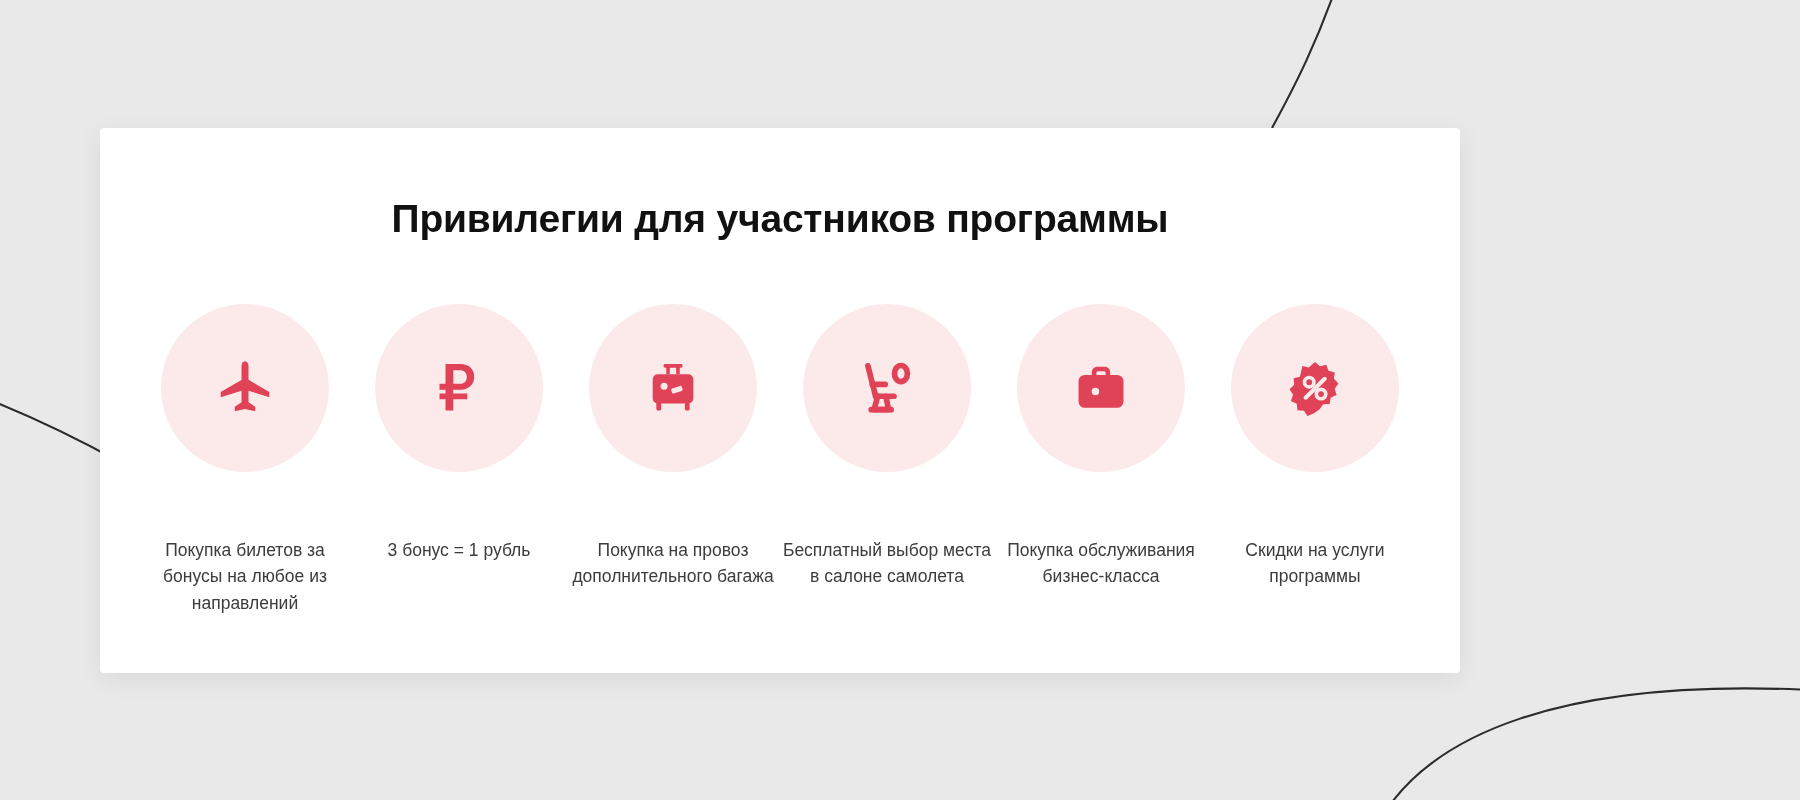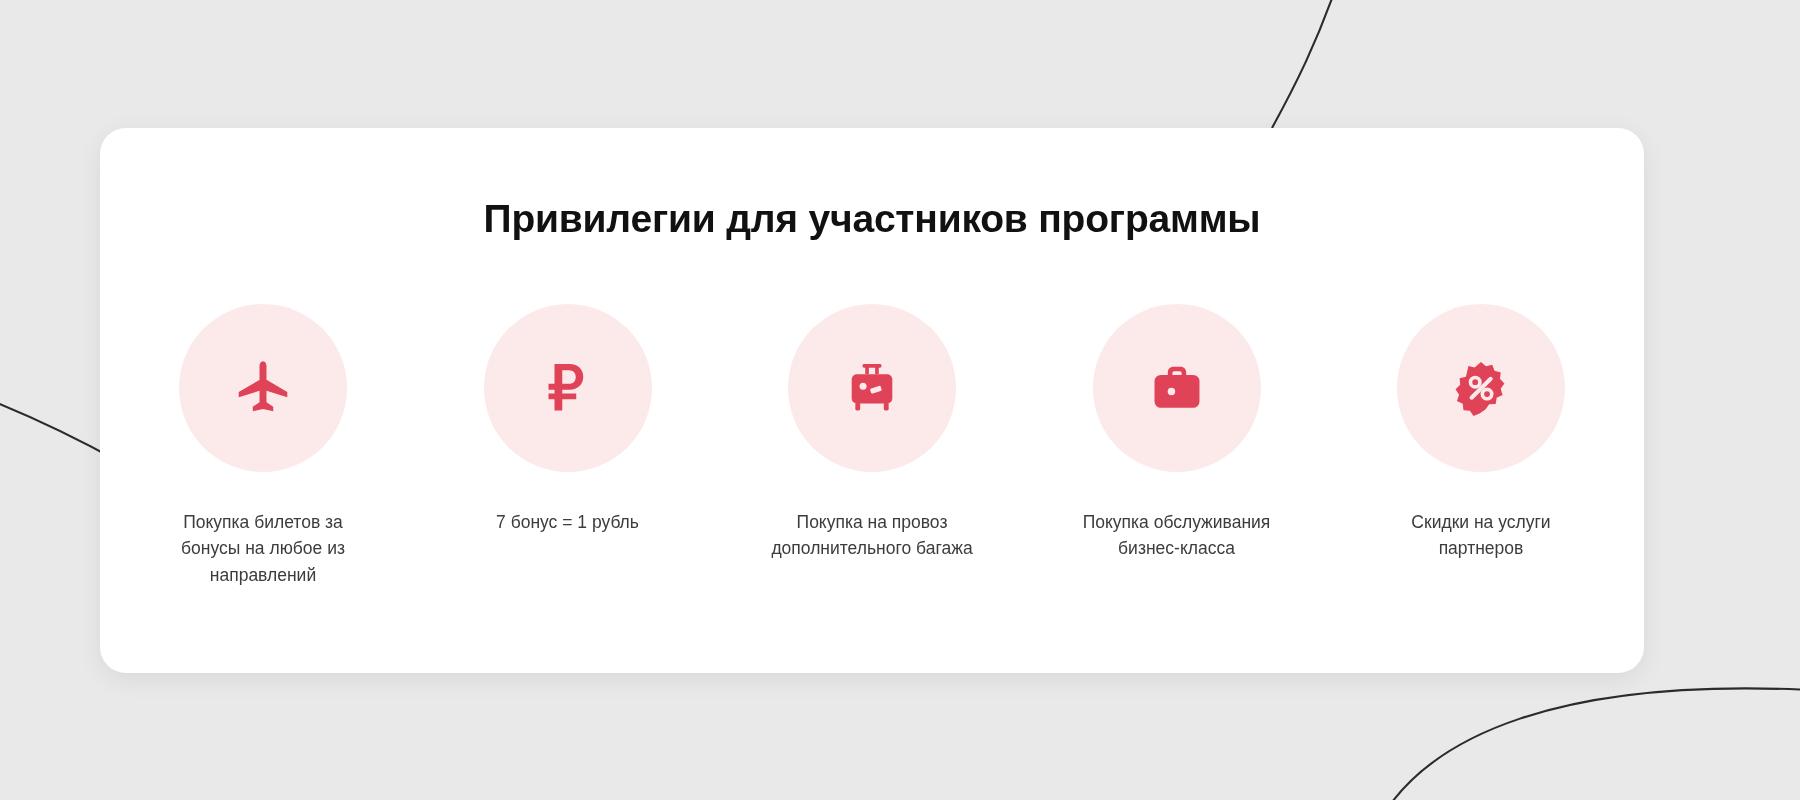--- a/index.html
+++ b/index.html
@@ -25,24 +25,24 @@
     height: 800px;
     z-index: 0;
     pointer-events: none;
   }
 
   
   #benefits-card {
     position: absolute;
     left: 100px;
     top: 128px;
-    width: 1544px;
+    width: 1360px;
     height: 545px;
     background: #ffffff;
-    border-radius: 26px;
+    border-radius: 4px;
     box-shadow: 0 6px 26px rgba(0,0,0,0.07);
     z-index: 1;
     box-sizing: border-box;
   }
 
   #section-title {
     margin: 0;
     padding-top: 70px;
     text-align: center;
     font-size: 39px;
@@ -60,20 +60,21 @@
     padding: 0 38px;
     margin-top: 63px;
     box-sizing: border-box;
   }
 
   .benefit-item {
     width: 250px;
     display: flex;
     flex-direction: column;
     align-items: center;
+    gap: 28px;
   }
 
   .benefit-icon-circle {
     width: 168px;
     height: 168px;
     border-radius: 50%;
     background: #fceaea;
     display: flex;
     align-items: center;
     justify-content: center;
@@ -119,40 +120,54 @@
 бонусы на любое из
 направлений</div>
     </div>
 
     <div class="benefit-item">
       <div class="benefit-icon-circle">
         <svg width="60" height="60" viewBox="0 0 24 24" fill="#e04257">
           <path d="M6.6 2.4h6.1c3.2 0 5.4 2.1 5.4 5.1s-2.2 5.2-5.4 5.2H9.7v1.5h5.6v2.25H9.7V21H6.6v-4.55H4.2V14.2h2.4v-1.5H4.2v-2.4h2.4V2.4zm3.1 2.5v5.4h2.8c1.6 0 2.6-1.05 2.6-2.7 0-1.6-1-2.7-2.6-2.7H9.7z"></path>
         </svg>
       </div>
-      <div class="benefit-caption">7 бонус = 1 рубль</div>
+      <div class="benefit-caption">3 бонус = 1 рубль</div>
     </div>
 
     <div class="benefit-item">
       <div class="benefit-icon-circle">
         <svg width="58" height="58" viewBox="0 0 24 24" fill="#e04257">
           <rect x="8.1" y="2.1" width="7.8" height="1.5" rx="0.6"></rect>
           <rect x="9.2" y="3.2" width="1.5" height="3.1"></rect>
           <rect x="13.3" y="3.2" width="1.5" height="3.1"></rect>
           <rect x="3.6" y="6.3" width="16.8" height="12.1" rx="2.1"></rect>
           <rect x="5.1" y="18.0" width="2.0" height="3.3" rx="0.6"></rect>
           <rect x="16.9" y="18.0" width="2.0" height="3.3" rx="0.6"></rect>
           <circle cx="8.3" cy="11.3" r="1.45" fill="#fceaea"></circle>
           <rect x="11.3" y="11.6" width="4.6" height="2.2" rx="0.6" fill="#fceaea" transform="rotate(-18 13.6 12.7)"></rect>
         </svg>
       </div>
       <div class="benefit-caption">Покупка на провоз
 дополнительного багажа</div>
     </div>
 
+    <div class="benefit-item">
+      <div class="benefit-icon-circle">
+        <svg width="62" height="62" viewBox="0 0 24 24" fill="none" stroke="#e04257" stroke-width="2.2" stroke-linecap="round" stroke-linejoin="round">
+          <path d="M4.6 3.4 L7.6 15.2"></path>
+          <path d="M6.3 10.6 H11.3"></path>
+          <path d="M7.6 15.2 H14.7"></path>
+          <path d="M8.4 15.2 L7.0 20.4 H12.6 L11.6 15.2"></path>
+          <path d="M5.9 20.4 H13.6"></path>
+          <ellipse cx="17.4" cy="6.4" rx="2.5" ry="3.1"></ellipse>
+        </svg>
+      </div>
+      <div class="benefit-caption">Бесплатный выбор места
+в салоне самолета</div>
+    </div>
 
     <div class="benefit-item">
       <div class="benefit-icon-circle">
         <svg width="58" height="58" viewBox="0 0 24 24" fill="#e04257">
           <path d="M8.2 6.6V5.5c0-1.25 1.0-2.25 2.25-2.25h3.1c1.25 0 2.25 1.0 2.25 2.25v1.1h-1.9V5.7c0-.35-.3-.65-.65-.65h-2.5c-.35 0-.65.3-.65.65v.9H8.2z"></path>
           <rect x="2.7" y="6.6" width="18.6" height="13.6" rx="2.6"></rect>
           <circle cx="9.7" cy="13.4" r="1.55" fill="#fceaea"></circle>
         </svg>
       </div>
       <div class="benefit-caption">Покупка обслуживания
@@ -162,17 +177,17 @@
     <div class="benefit-item">
       <div class="benefit-icon-circle">
         <svg width="58" height="58" viewBox="0 0 24 24">
           <path fill="#e04257" d="M12 1.2l2.05 1.75 2.6-.62.95 2.5 2.58.72-.35 2.66 1.87 1.94-1.55 2.2.78 2.57-2.45 1.07-.42 2.66-2.66.07-1.6 2.13L11.4 22.6l-2.5.98-1.5-2.2-2.66-.2-.3-2.66-2.4-1.17.87-2.53L1.47 12.5l1.94-1.84-.25-2.67 2.6-.62L6.8 2.85l2.57.7L12 1.2z"></path>
           <circle cx="9.6" cy="9.6" r="1.95" fill="none" stroke="#fceaea" stroke-width="1.5"></circle>
           <circle cx="14.5" cy="14.5" r="1.95" fill="none" stroke="#fceaea" stroke-width="1.5"></circle>
           <path d="M16.0 8.2 L8.1 16.0" stroke="#fceaea" stroke-width="1.7" stroke-linecap="round"></path>
         </svg>
       </div>
       <div class="benefit-caption">Скидки на услуги
-партнеров</div>
+программы</div>
     </div>
 
   </div>
 </section>
 
 </body></html>

